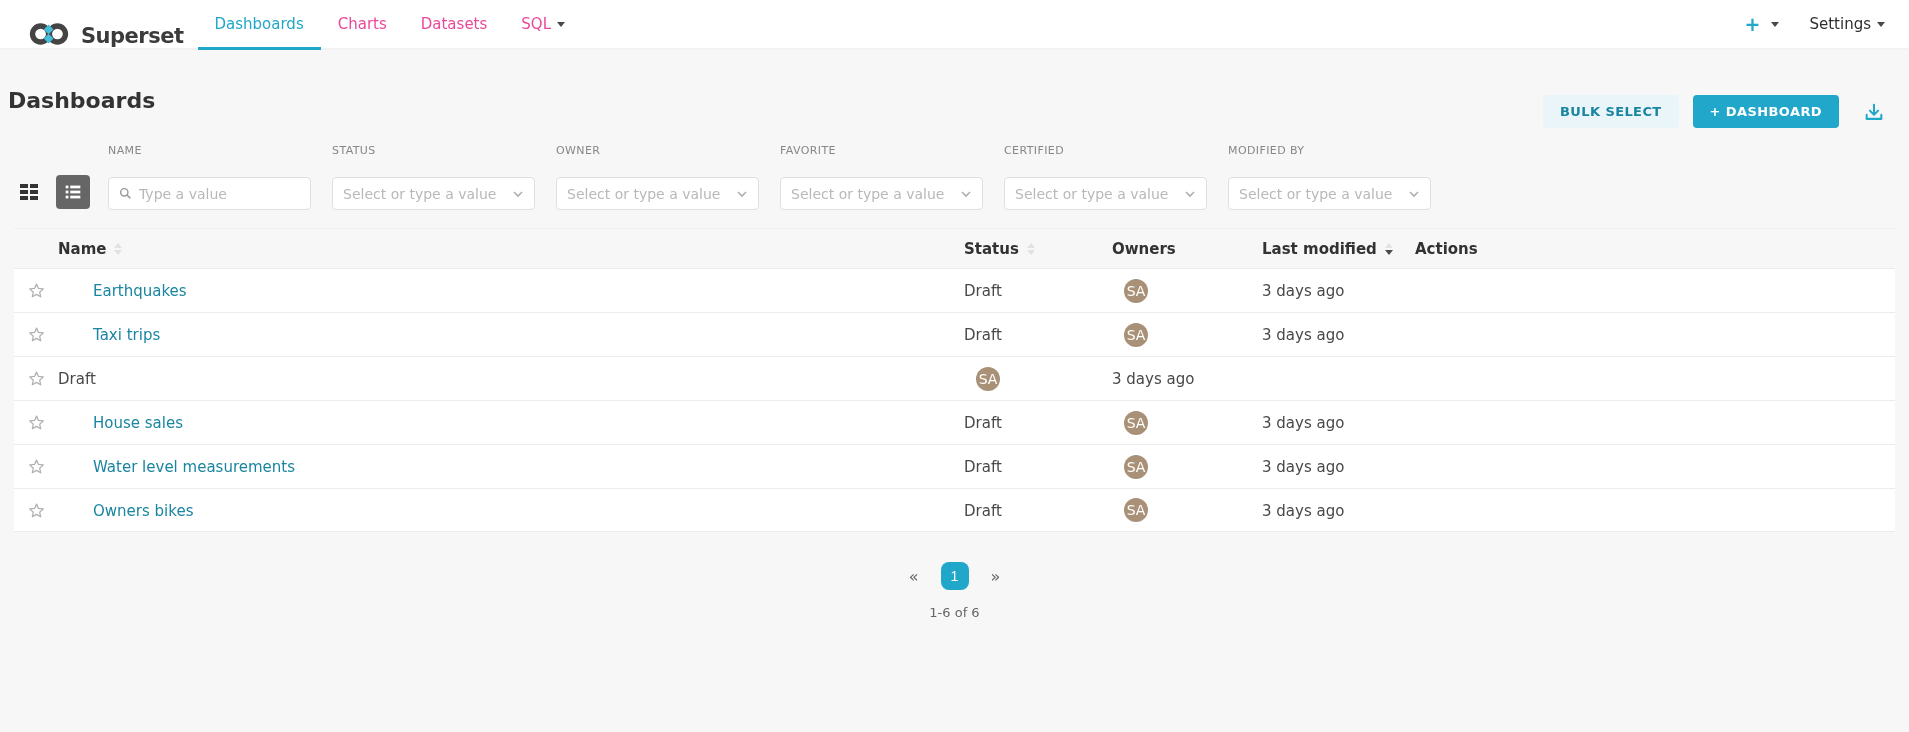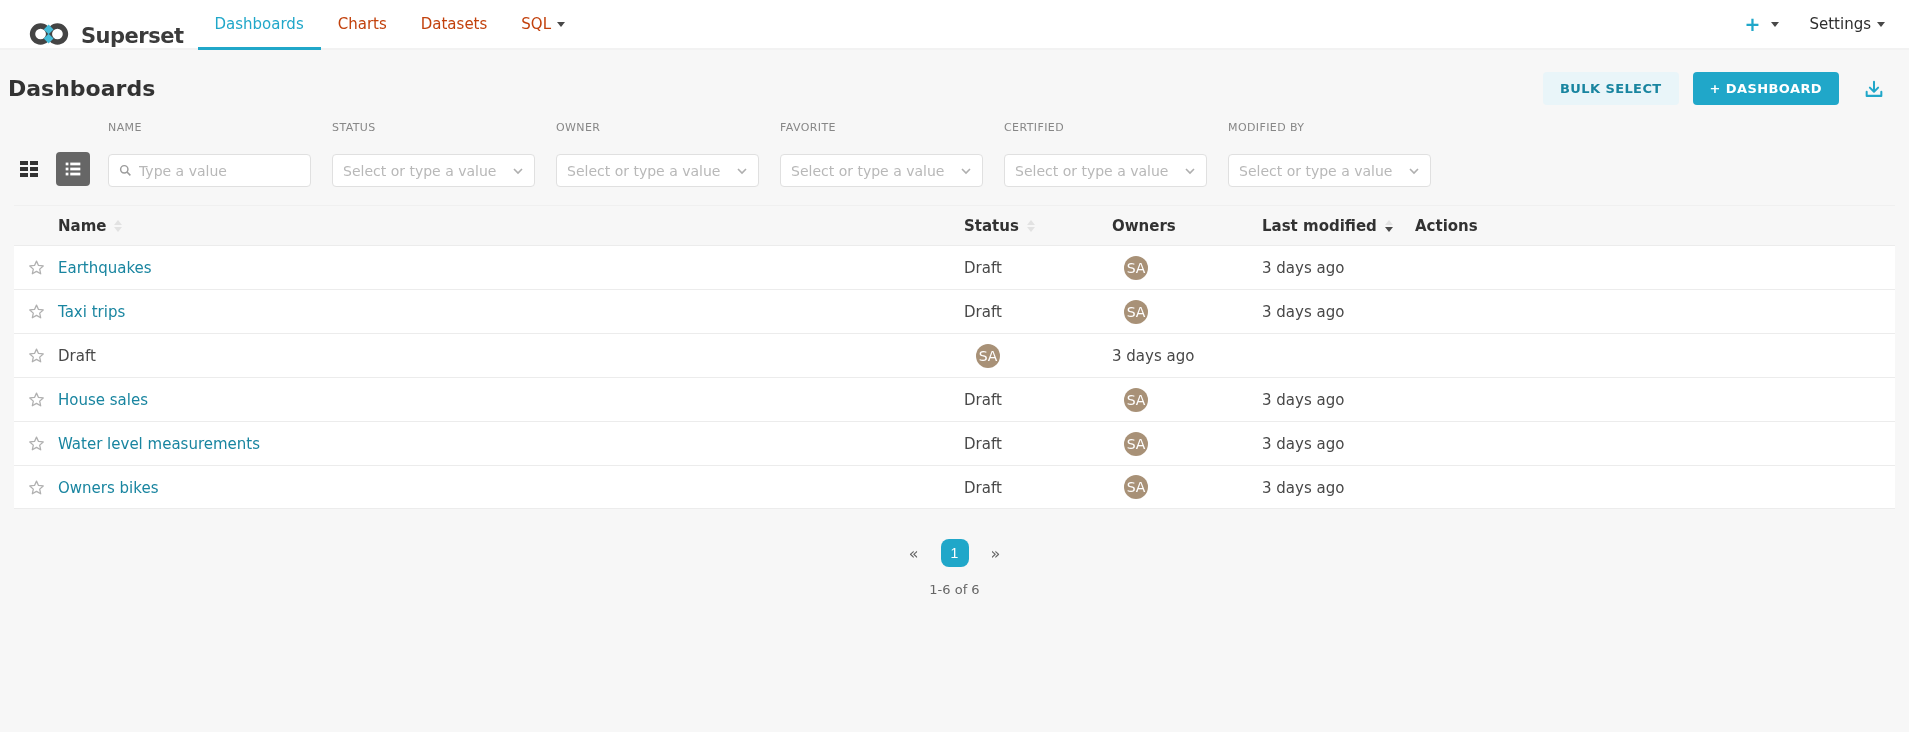--- a/index.html
+++ b/index.html
@@ -6,35 +6,35 @@
   html,body { width:1909px; height:732px; overflow:hidden;
     font-family:"DejaVu Sans","Liberation Sans",sans-serif; background:#F7F7F7; }
 
   
   .navbar { height:50px; background:#FFFFFF; border-bottom:2px solid #F2F2F2;
     display:flex; align-items:stretch; }
   .brand { display:flex; align-items:flex-end; gap:9px; margin-left:26px; margin-right:14px;margin-top:20px; }
   .brand-text { font-size:21px; font-weight:bold; color:#3B3B3B; letter-spacing:-0.5px; }
   .nav-items { display:flex; align-items:stretch; }
   .nav-item { position:relative; display:flex; align-items:center; padding:0 17px;
-    font-size:15px; color:#c2410c; cursor:pointer; }
+    font-size:15px; color:#ec4899; cursor:pointer; }
   .nav-item.active { color:#20A7C9; }
   .nav-item.active::after { content:""; position:absolute; left:0; right:0; bottom:-2px;
     height:3px; background:#20A7C9; }
   .caret { width:0; height:0; border-left:4px solid transparent; border-right:4px solid transparent;
     border-top:5px solid #484848; display:inline-block; margin-left:6px; }
   .nav-right { margin-left:auto; display:flex; align-items:center; gap:30px; padding-right:24px; }
   .plus-menu { display:flex; align-items:center; cursor:pointer; }
   .plus-glyph { color:#20A7C9; font-size:19px; font-weight:bold; margin-right:5px; }
   .settings-menu { display:flex; align-items:center; font-size:15px; color:#2E2E2E; cursor:pointer; }
 
   
   .page-header { display:flex; align-items:center; padding:22px 24px 14px 8px; }
   .page-title { font-size:22px; font-weight:bold; color:#333333; }
-  .header-actions { margin-left:auto; display:flex; align-items:center; gap:14px; }
+  .header-actions { margin-left:auto; display:flex; align-items:center; gap:14px;margin-top:23px; }
   .btn { height:33px; border:none; border-radius:4px; font-size:13px; font-weight:bold;
     letter-spacing:0.4px; cursor:pointer; padding:0 17px;
     font-family:"DejaVu Sans","Liberation Sans",sans-serif; }
   .btn-secondary { background:#E9F5F9; color:#1985A0; }
   .btn-primary { background:#20A7C9; color:#FFFFFF; }
   .download-btn { background:none; border:none; cursor:pointer; margin-left:10px; display:flex; align-items:center; }
 
   
   .filter-bar { display:flex; align-items:flex-end; padding:2px 24px 18px 12px; }
   .view-toggles { display:flex; align-items:center; gap:10px; margin-right:18px; height:36px; }
@@ -53,21 +53,21 @@
 
   
   .list-table { margin:0 14px; }
   .t-row { display:grid; grid-template-columns:44px 1fr 148px 150px 153px 480px;
     align-items:center; }
   .t-head { height:40px; border-top:1px solid #F0F0F0; }
   .t-head .cell { font-size:15px; font-weight:bold; color:#323232; display:flex; align-items:center; }
   .data-row { height:44px; background:#FFFFFF; border-top:1px solid #ECECEC; }
   .data-row:last-child { border-bottom:1px solid #ECECEC; }
   .cell-star { display:flex; justify-content:center; align-items:center; cursor:pointer; }
-  .name-link { font-size:15px; color:#1985A0; text-decoration:none; cursor:pointer; }
+  .name-link { font-size:15px; color:#1985A0; text-decoration:none; cursor:pointer;margin-left:35px; }
   .status-text, .modified-text { font-size:15px; color:#484848; }
   .avatar { width:24px; height:24px; border-radius:50%; background:#A89177; color:#FFFFFF;
     font-size:14px; display:flex; align-items:center; justify-content:center; margin-left:12px; }
   .sort-icons { display:inline-flex; flex-direction:column; margin-left:8px; line-height:0; }
   .sort-tri { width:0; height:0; border-left:4px solid transparent; border-right:4px solid transparent; }
   .sort-up { border-bottom:5px solid #E2E2E2; margin-bottom:2px; }
   .sort-down { border-top:5px solid #E2E2E2; }
   .sort-down.dark { border-top-color:#4A4A4A; }
 
   

